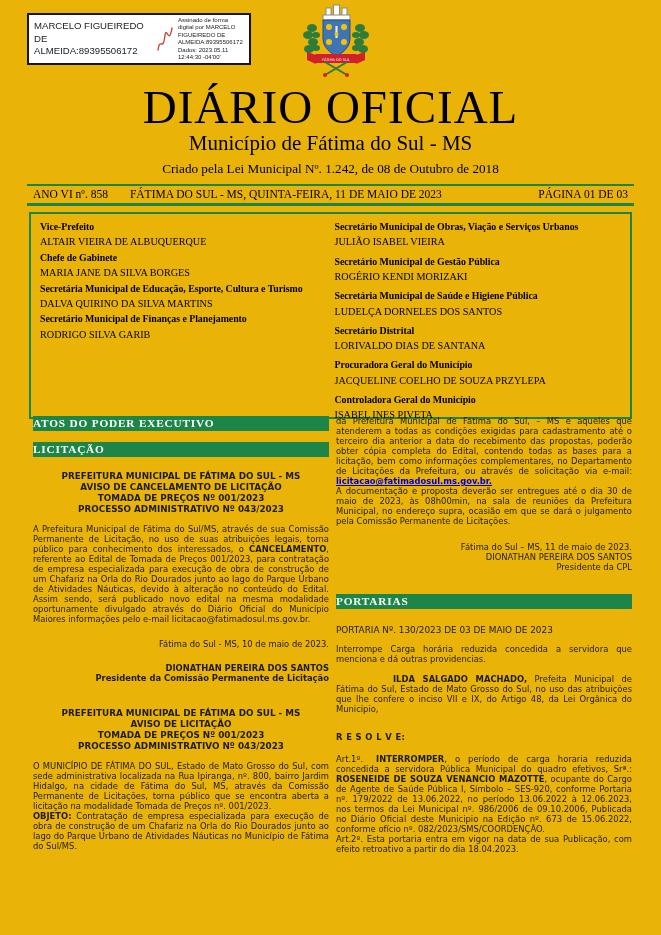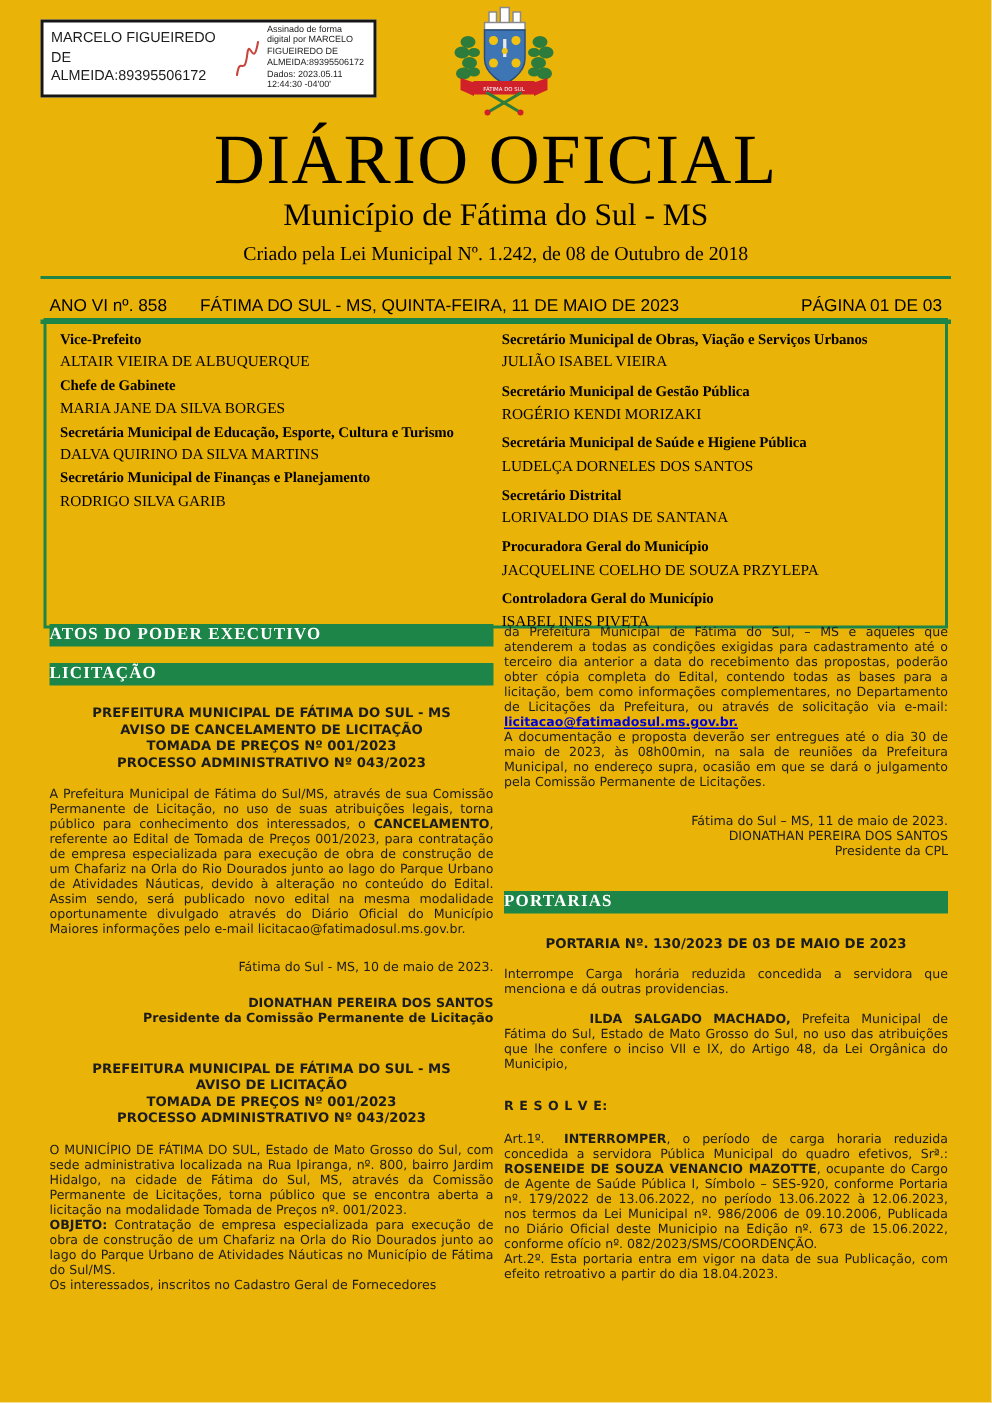--- a/index.html
+++ b/index.html
@@ -22,21 +22,21 @@
   .crest{position:absolute;left:299px;top:2px}
 
   
   .masthead{position:absolute;left:0;top:84px;width:100%;text-align:center;font-family:"Liberation Serif",serif;color:#000}
   .m-title{font-size:47px;line-height:1.0;margin:0;font-weight:normal;letter-spacing:1px}
   .m-sub{font-size:21px;line-height:1.1;margin-top:1px}
   .m-created{font-size:13.2px;margin-top:6px}
 
   
   .dateline{position:absolute;left:27px;top:184px;width:607px;border-top:2px solid var(--g);border-bottom:3px solid var(--g);
-    padding:12px 6px 3px;display:flex;align-items:baseline;font-family:Liberation Sans, sans-serif;font-size:11.5px;color:#000}
+    padding:2px 6px 3px;display:flex;align-items:baseline;font-family:Liberation Serif, serif;font-size:11.5px;color:#000}
   .dl-issue{margin-left:22px}
   .dl-page{margin-left:auto}
 
   
   .officials{position:absolute;left:29px;top:212px;width:603px;height:207px;border:2.5px solid var(--g);
     display:flex;padding:5px 9px 4px;font-family:"Liberation Serif",serif;font-size:10.2px;line-height:15.4px;color:#000}
   .off-col{width:50%}
   .off-col.lft{padding-right:12px}
   .off-col.rgt{padding-left:4px}
   .off-entry b{display:block;text-align:justify;font-size:9.9px;letter-spacing:-0.05px}
@@ -54,21 +54,21 @@
   .banner-port{margin:22px 0 16px}
   .notice-head{font-weight:bold;text-align:center;font-size:8.8px;line-height:11px;margin:0 0 9px}
   .notice-head div{white-space:nowrap}
   p{margin:0}
   .date-right{text-align:right;margin-top:15px}
   .sig-line{text-align:right;font-weight:bold}
   .sig-line.first{margin-top:14px}
   .mt-head2{margin-top:25px}
   .rc-date{text-align:right;margin-top:16px}
   .rc-line{text-align:right}
-  .port-title{font-weight:bold;text-align:center;font-size:8.9px;margin:0 0 9px}
+  .port-title{font-weight:normal;font-size:8.9px;margin:0 0 9px}
   .preamble{text-indent:57px;margin-top:10px}
   .resolve{font-weight:bold;margin:18px 0 12px;letter-spacing:0.4px}
   .art-label{margin-right:13px}
   a.email{color:var(--link);font-weight:bold;text-decoration:underline;cursor:pointer}
 </style>
 </head>
 <body>
 
 <div class="page">
 
@@ -215,21 +215,20 @@
 
       <div class="notice-head mt-head2">
         <div>PREFEITURA MUNICIPAL DE FÁTIMA DO SUL - MS</div>
         <div>AVISO DE LICITAÇÃO</div>
         <div>TOMADA DE PREÇOS Nº 001/2023</div>
         <div>PROCESSO ADMINISTRATIVO Nº 043/2023</div>
       </div>
 
       <p>O MUNICÍPIO DE FÁTIMA DO SUL, Estado de Mato Grosso do Sul, com sede administrativa localizada na Rua Ipiranga, nº. 800, bairro Jardim Hidalgo, na cidade de Fátima do Sul, MS, através da Comissão Permanente de Licitações, torna público que se encontra aberta a licitação na modalidade Tomada de Preços nº. 001/2023.</p>
       <p><b>OBJETO:</b><span> Contratação de empresa especializada para execução de obra de construção de um Chafariz na Orla do Rio Dourados junto ao lago do Parque Urbano de Atividades Náuticas no Município de Fátima do Sul/MS.</span></p>
-      <p>Os interessados, inscritos no Cadastro Geral de Fornecedores</p>
     </div>
 
     <div class="col">
       <p><span>da Prefeitura Municipal de Fátima do Sul, – MS e aqueles que atenderem a todas as condições exigidas para cadastramento até o terceiro dia anterior a data do recebimento das propostas, poderão obter cópia completa do Edital, contendo todas as bases para a licitação, bem como informações complementares, no Departamento de Licitações da Prefeitura, ou através de solicitação via e-mail: </span><a class="email">licitacao@fatimadosul.ms.gov.br.</a></p>
       <p>A documentação e proposta deverão ser entregues até o dia 30 de maio de 2023, às 08h00min, na sala de reuniões da Prefeitura Municipal, no endereço supra, ocasião em que se dará o julgamento pela Comissão Permanente de Licitações.</p>
 
       <p class="rc-date">Fátima do Sul – MS, 11 de maio de 2023.</p>
       <p class="rc-line">DIONATHAN PEREIRA DOS SANTOS</p>
       <p class="rc-line">Presidente da CPL</p>
 

